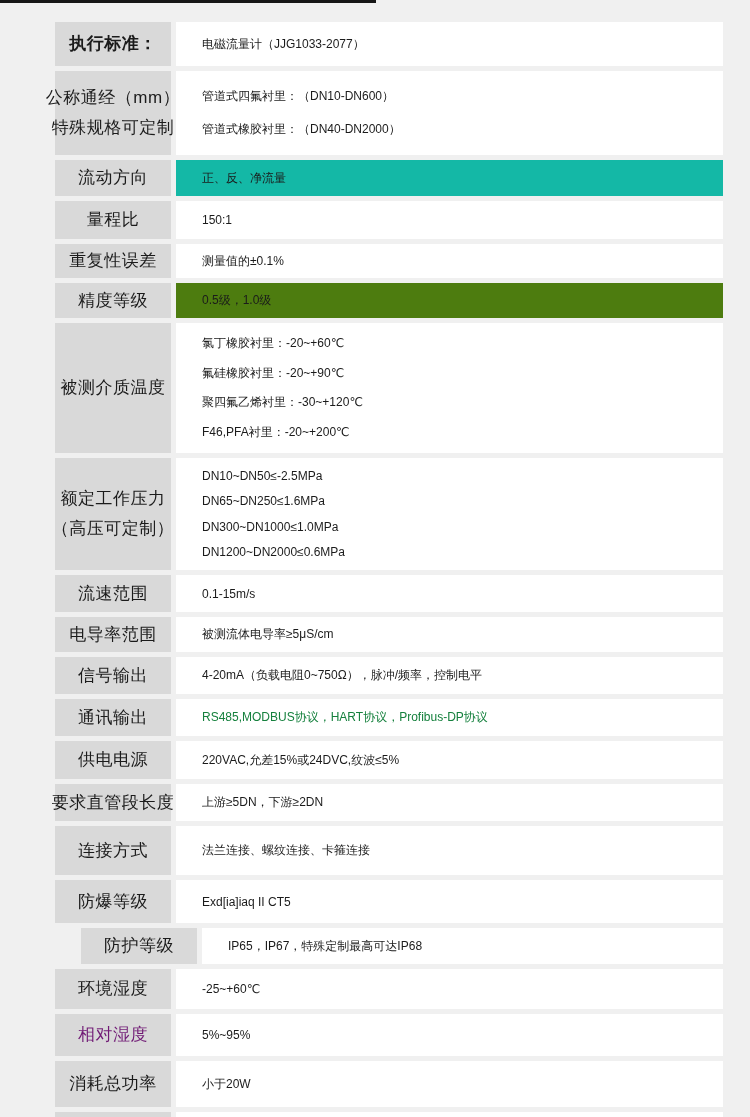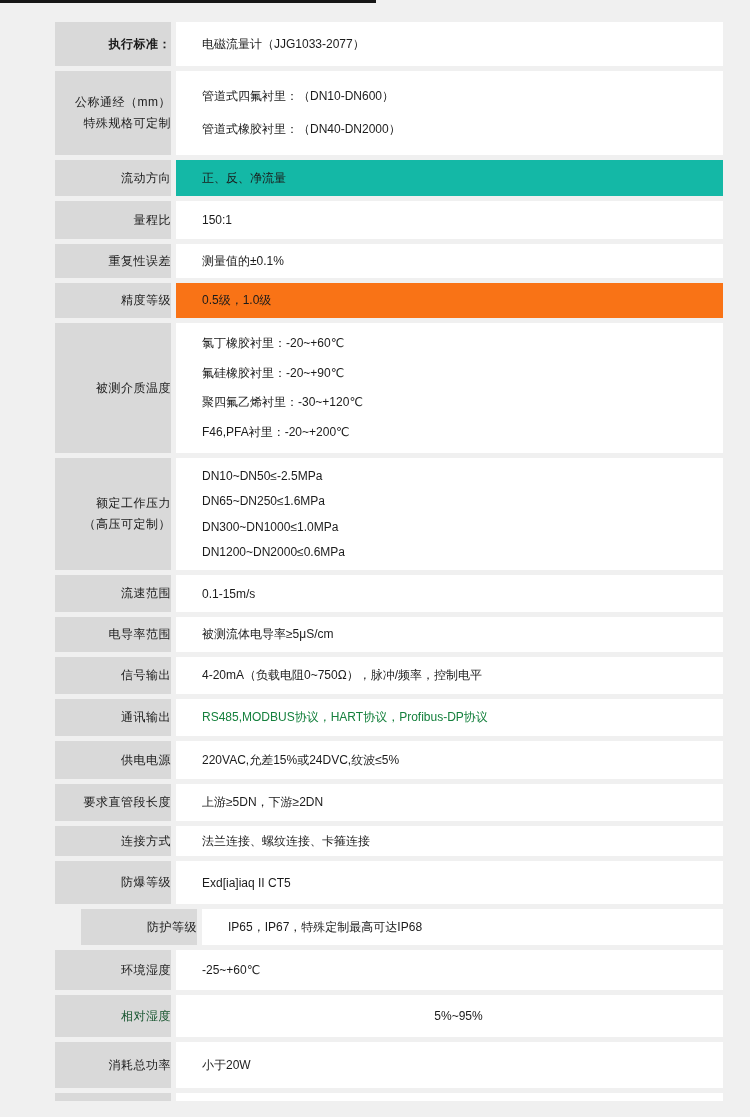--- a/index.html
+++ b/index.html
@@ -31,23 +31,23 @@
     gap: 5px;
     flex: 0 0 auto;
   }
 
   .label-cell {
     width: 116px;
     flex: 0 0 116px;
     display: flex;
     flex-direction: column;
     justify-content: center;
-    align-items: flex-end;
+    align-items: center;
     text-align: center;
-    font-size: 12px;
+    font-size: 17px;
     line-height: 1.75;
     letter-spacing: 0.5px;
   }
 
   .value-cell {
     flex: 1 1 auto;
     display: flex;
     flex-direction: column;
     justify-content: space-evenly;
     padding-left: 26px;
@@ -108,21 +108,21 @@
       </div>
     <div class="value-cell" style="background: rgb(255, 255, 255); color: rgb(27, 27, 27);">
         <div class="value-line">测量值的±0.1%</div>
       </div>
   </div>
 
   <div class="spec-row" style="height: 35px;">
     <div class="label-cell" style="background: rgb(217, 217, 217); color: rgb(27, 27, 27);">
         <div class="label-line">精度等级</div>
       </div>
-    <div class="value-cell" style="background: #f97316; color: rgb(27, 27, 27);">
+    <div class="value-cell" style="background: #4d7c0f; color: rgb(27, 27, 27);">
         <div class="value-line">0.5级，1.0级</div>
       </div>
   </div>
 
   <div class="spec-row" style="height: 130px;">
     <div class="label-cell" style="background: rgb(217, 217, 217); color: rgb(27, 27, 27);">
         <div class="label-line">被测介质温度</div>
       </div>
     <div class="value-cell" style="background: rgb(255, 255, 255); color: rgb(27, 27, 27);">
         <div class="value-line">氯丁橡胶衬里：-20~+60℃</div>
@@ -192,21 +192,21 @@
 
   <div class="spec-row" style="height: 37px;">
     <div class="label-cell" style="background: rgb(217, 217, 217); color: rgb(27, 27, 27);">
         <div class="label-line">要求直管段长度</div>
       </div>
     <div class="value-cell" style="background: rgb(255, 255, 255); color: rgb(27, 27, 27);">
         <div class="value-line">上游≥5DN，下游≥2DN</div>
       </div>
   </div>
 
-  <div class="spec-row" style="height: 30px;">
+  <div class="spec-row" style="height: 49px;">
     <div class="label-cell" style="background: rgb(217, 217, 217); color: rgb(27, 27, 27);">
         <div class="label-line">连接方式</div>
       </div>
     <div class="value-cell" style="background: rgb(255, 255, 255); color: rgb(27, 27, 27);">
         <div class="value-line">法兰连接、螺纹连接、卡箍连接</div>
       </div>
   </div>
 
   <div class="spec-row" style="height: 43px;">
     <div class="label-cell" style="background: rgb(217, 217, 217); color: rgb(27, 27, 27);">
@@ -229,24 +229,24 @@
   <div class="spec-row" style="height: 40px;">
     <div class="label-cell" style="background: rgb(217, 217, 217); color: rgb(27, 27, 27);">
         <div class="label-line">环境湿度</div>
       </div>
     <div class="value-cell" style="background: rgb(255, 255, 255); color: rgb(27, 27, 27);">
         <div class="value-line">-25~+60℃</div>
       </div>
   </div>
 
   <div class="spec-row" style="height: 42px;">
-    <div class="label-cell" style="background: rgb(217, 217, 217); color: #14532d;">
+    <div class="label-cell" style="background: rgb(217, 217, 217); color: #701a75;">
         <div class="label-line">相对湿度</div>
       </div>
-    <div class="value-cell" style="background: rgb(255, 255, 255); color: rgb(27, 27, 27); text-align: center;">
+    <div class="value-cell" style="background: rgb(255, 255, 255); color: rgb(27, 27, 27);">
         <div class="value-line">5%~95%</div>
       </div>
   </div>
 
   <div class="spec-row" style="height: 46px;">
     <div class="label-cell" style="background: rgb(217, 217, 217); color: rgb(27, 27, 27);">
         <div class="label-line">消耗总功率</div>
       </div>
     <div class="value-cell" style="background: rgb(255, 255, 255); color: rgb(27, 27, 27);">
         <div class="value-line">小于20W</div>

